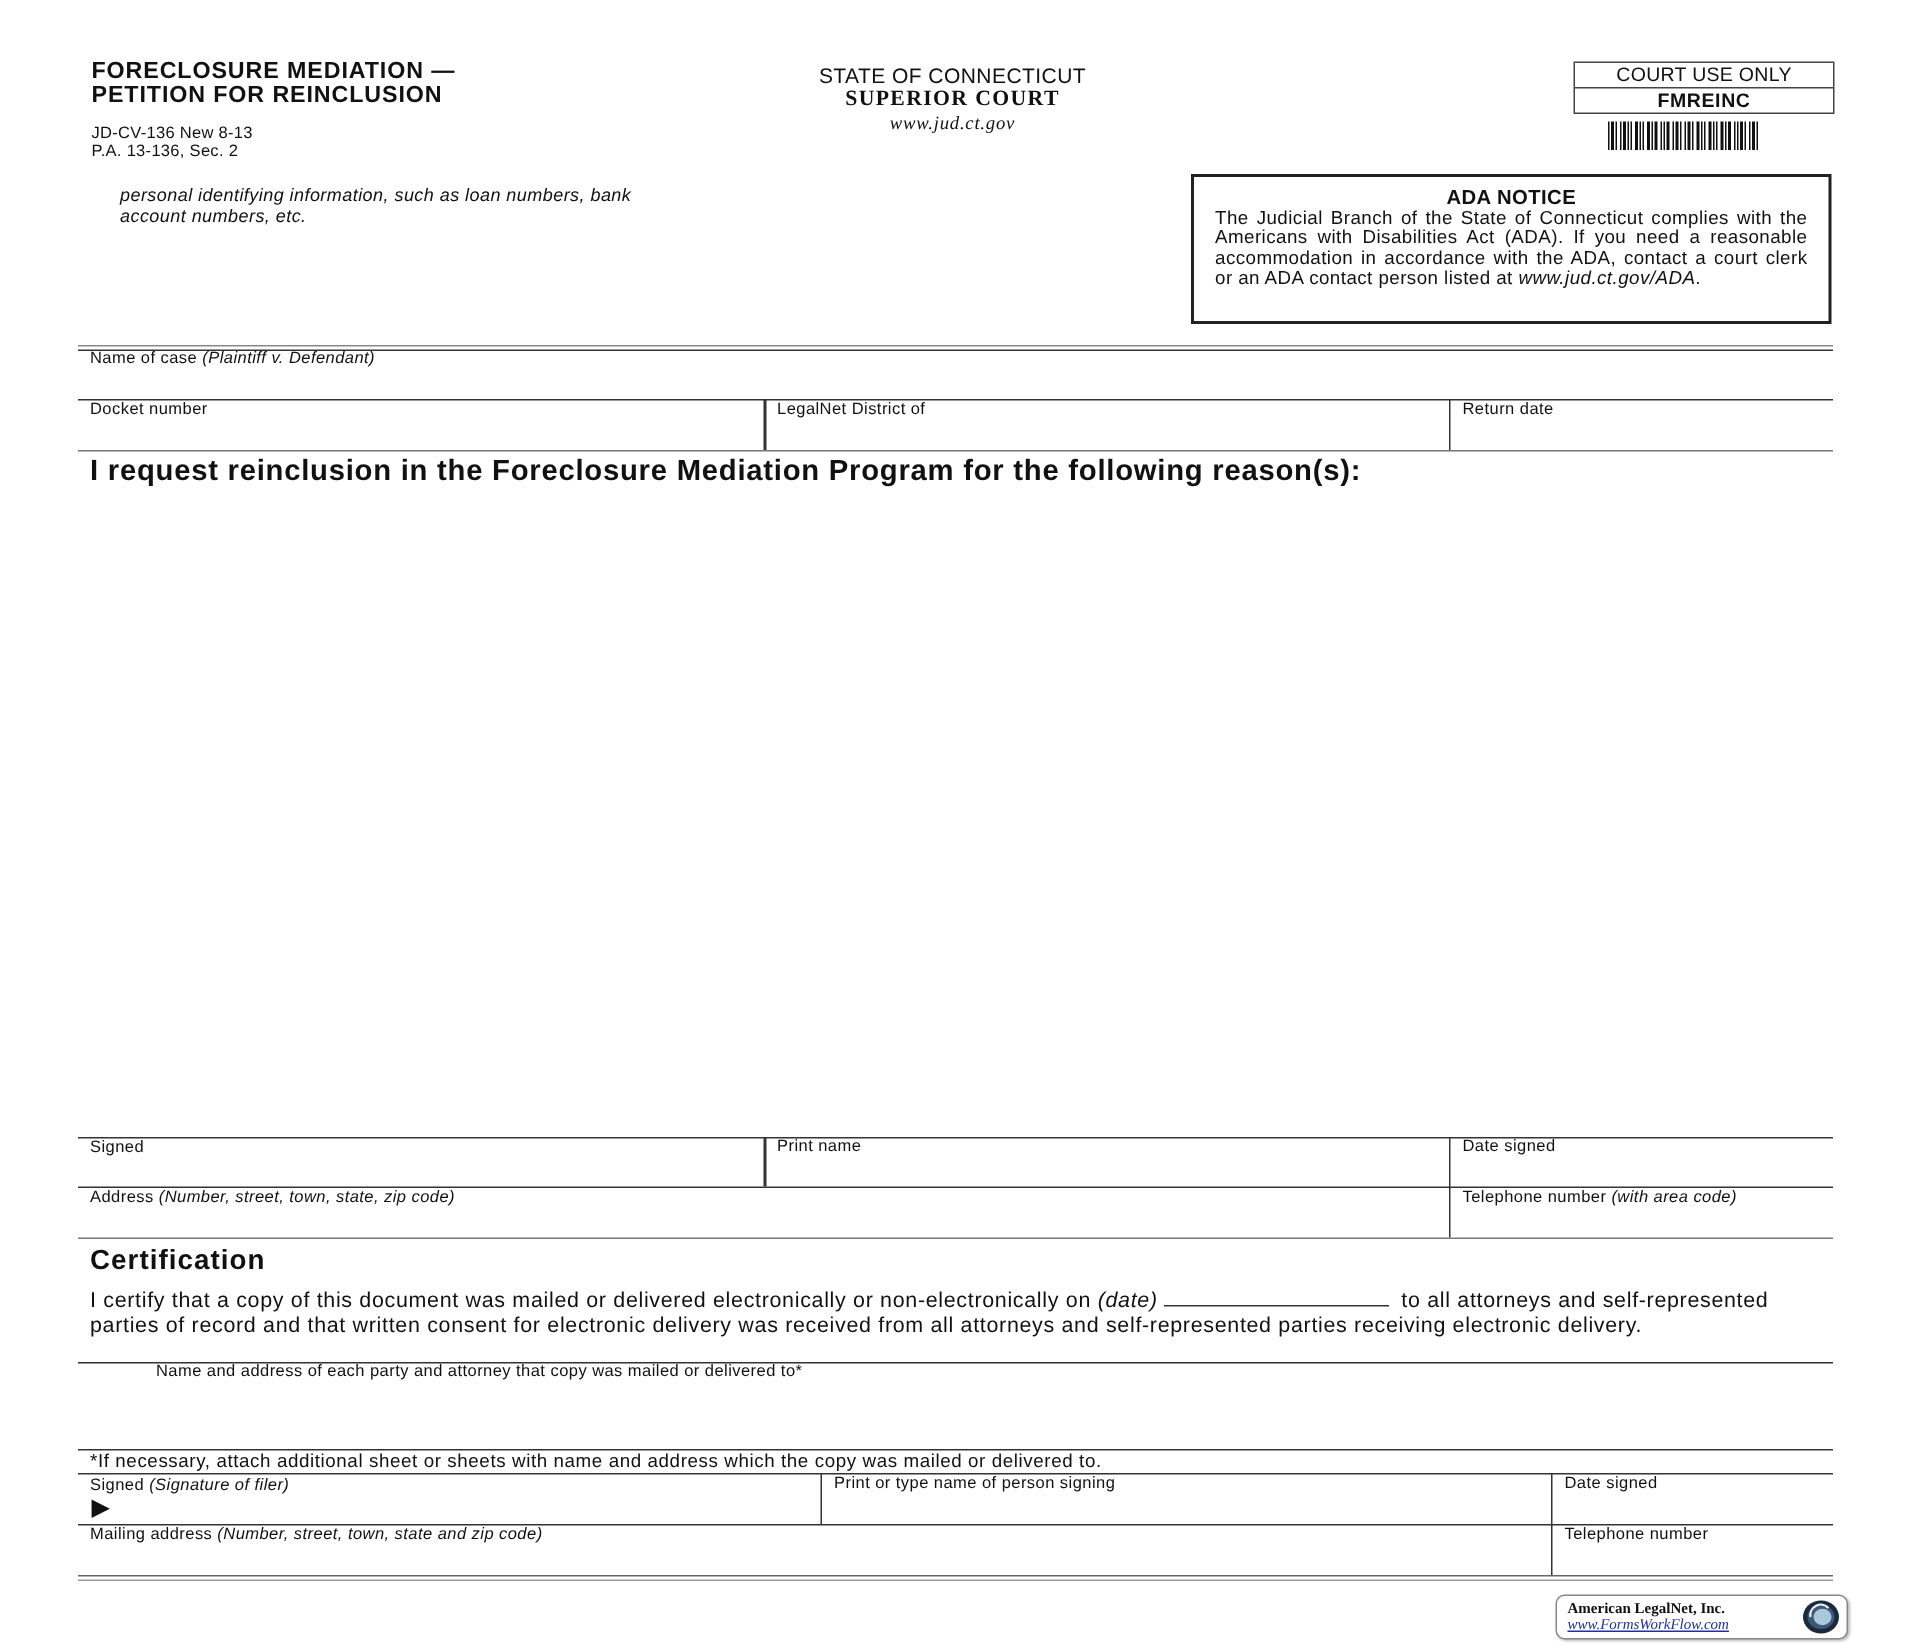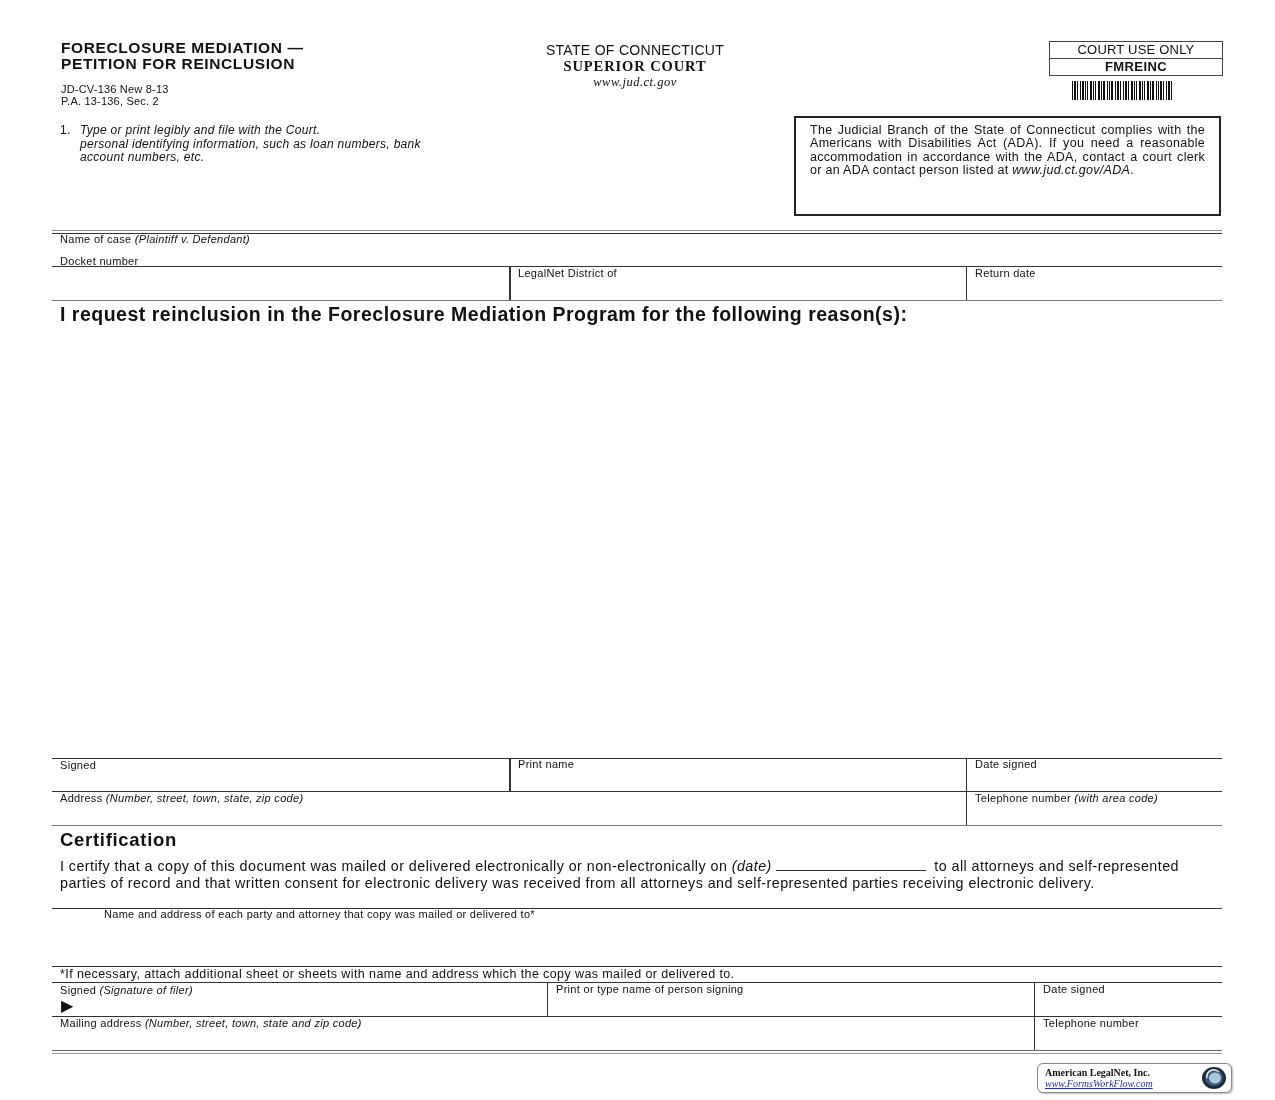--- a/index.html
+++ b/index.html
@@ -124,38 +124,38 @@
     <span style="width:1px;margin-right:1px"></span>
     <span style="width:2px;margin-right:1px"></span>
     <span style="width:1px;margin-right:2px"></span>
     <span style="width:1px;margin-right:1px"></span>
     <span style="width:2px;margin-right:1px"></span>
     <span style="width:1px"></span>
 </div>
 
 <div class="abs" style="left:60px; top:124px; width:500px;">
   <div class="instr-list" style="margin-top:0px;">
-    <div><span class="num">1.</span><span>Type or print legibly and file with the Court.</span></div>
     <div class="cont">personal identifying information, such as loan numbers, bank</div>
     <div class="cont">account numbers, etc.</div>
   </div>
 </div>
 
 <div class="abs ada">
+  <div class="ada-title">ADA NOTICE</div>
   <div class="ada-body"><span>The Judicial Branch of the State of Connecticut complies with the Americans with Disabilities Act (ADA). If you need a reasonable accommodation in accordance with the ADA, contact a court clerk or an ADA contact person listed at </span><span class="ital">www.jud.ct.gov/ADA</span><span>.</span></div>
 </div>
 
 <div class="hline gray" style="left:52px; top:230px; width:1170px;"></div>
 <div class="hline" style="left:52px; top:233px; width:1170px;"></div>
 
 <div class="abs lbl" style="left:60px; top:233px;"><span>Name of case</span> <span class="ital">(Plaintiff v. Defendant)</span></div>
 <div class="field" style="left:52px; top:246px; width:1170px; height:20px;"></div>
 
 <div class="hline" style="left:52px; top:266px; width:1170px;"></div>
-<div class="abs lbl" style="left:60px; top:255px;">Docket number</div>
+<div class="abs lbl" style="left:60px; top:267px;">Docket number</div>
 <div class="field" style="left:52px; top:280px; width:456px; height:19px;"></div>
 
 <div class="vline thick" style="left:509px; top:266px; height:34px;"></div>
 <div class="abs lbl" style="left:518px; top:267px;">LegalNet District of</div>
 <div class="field" style="left:512px; top:280px; width:452px; height:19px;"></div>
 
 <div class="vline" style="left:966px; top:266px; height:34px;"></div>
 <div class="abs lbl" style="left:975px; top:267px;">Return date</div>
 <div class="field" style="left:968px; top:280px; width:254px; height:19px;"></div>
 

